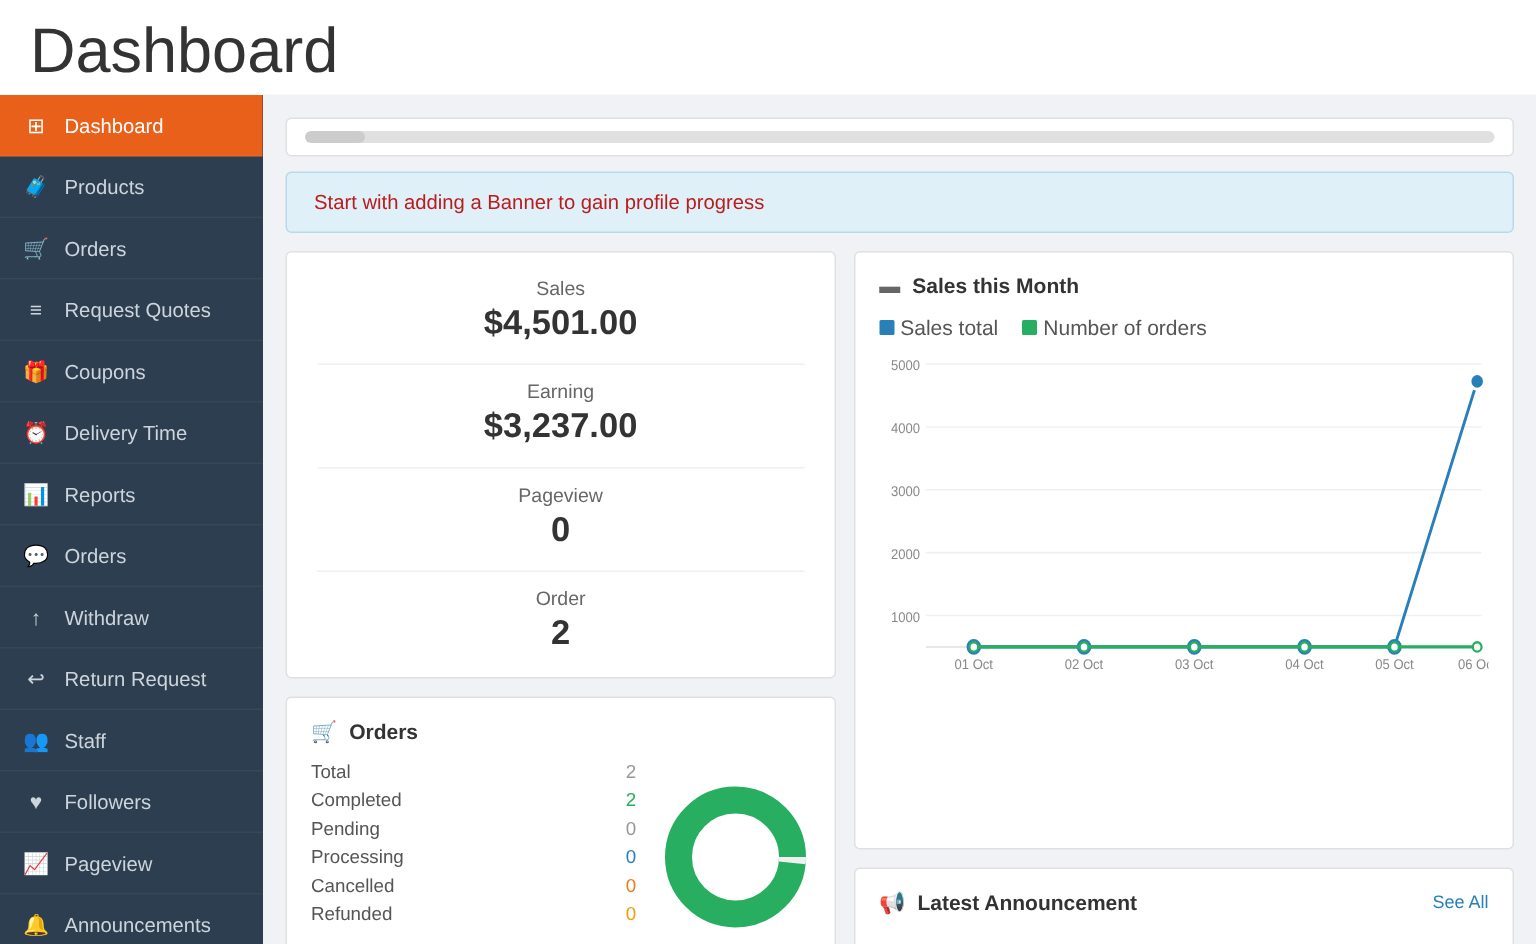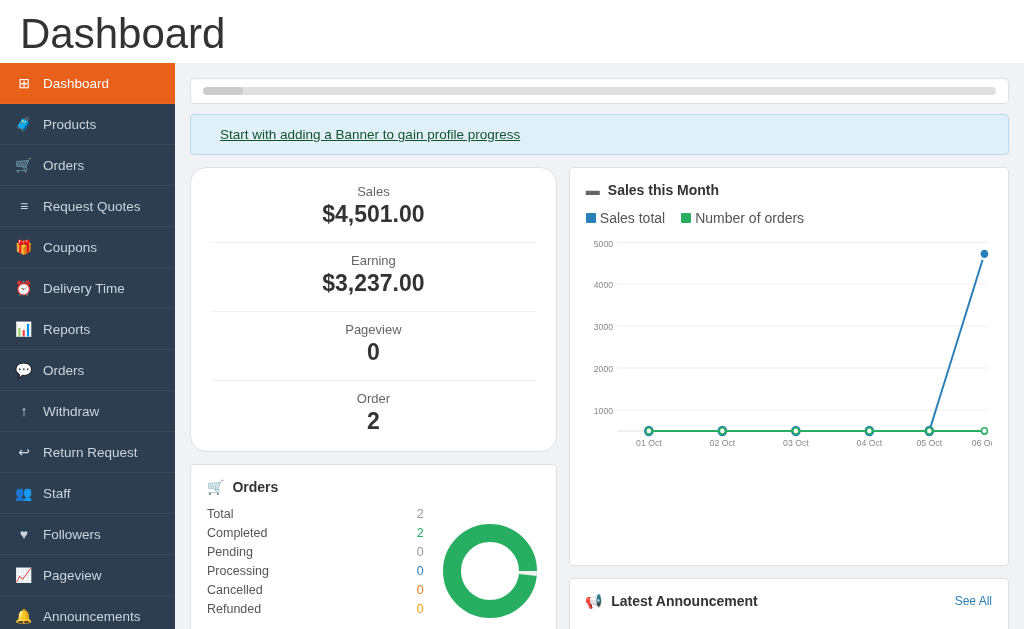--- a/index.html
+++ b/index.html
@@ -80,25 +80,24 @@
       background: #ccc;
       border-radius: 4px;
       width: 5%;
     }
 
     
     .banner-notice {
       background: #dff0f8;
       border: 1px solid #b8d9ec;
       border-radius: 4px;
-      padding: 12px 29px;
+      padding: 12px 18px;
       margin-bottom: 12px;
       font-size: 13.5px;
-      color: #14532d;
-      text-decoration: underline;
+      color: #b91c1c;
     }
 
     
     .two-col {
       display: flex;
       gap: 12px;
     }
     .col-left {
       flex: 1;
       display: flex;
@@ -108,21 +107,21 @@
     .col-right {
       flex: 1.2;
       display: flex;
       flex-direction: column;
       gap: 12px;
     }
 
     
     .stats-card {
       background: #fff;
-      border-radius: 16px;
+      border-radius: 4px;
       border: 1px solid #e0e0e0;
       padding: 16px 20px;
       text-align: center;
     }
     .stat-item {
       margin-bottom: 14px;
     }
     .stat-item:last-child { margin-bottom: 0; }
     .stat-label {
       font-size: 13px;

